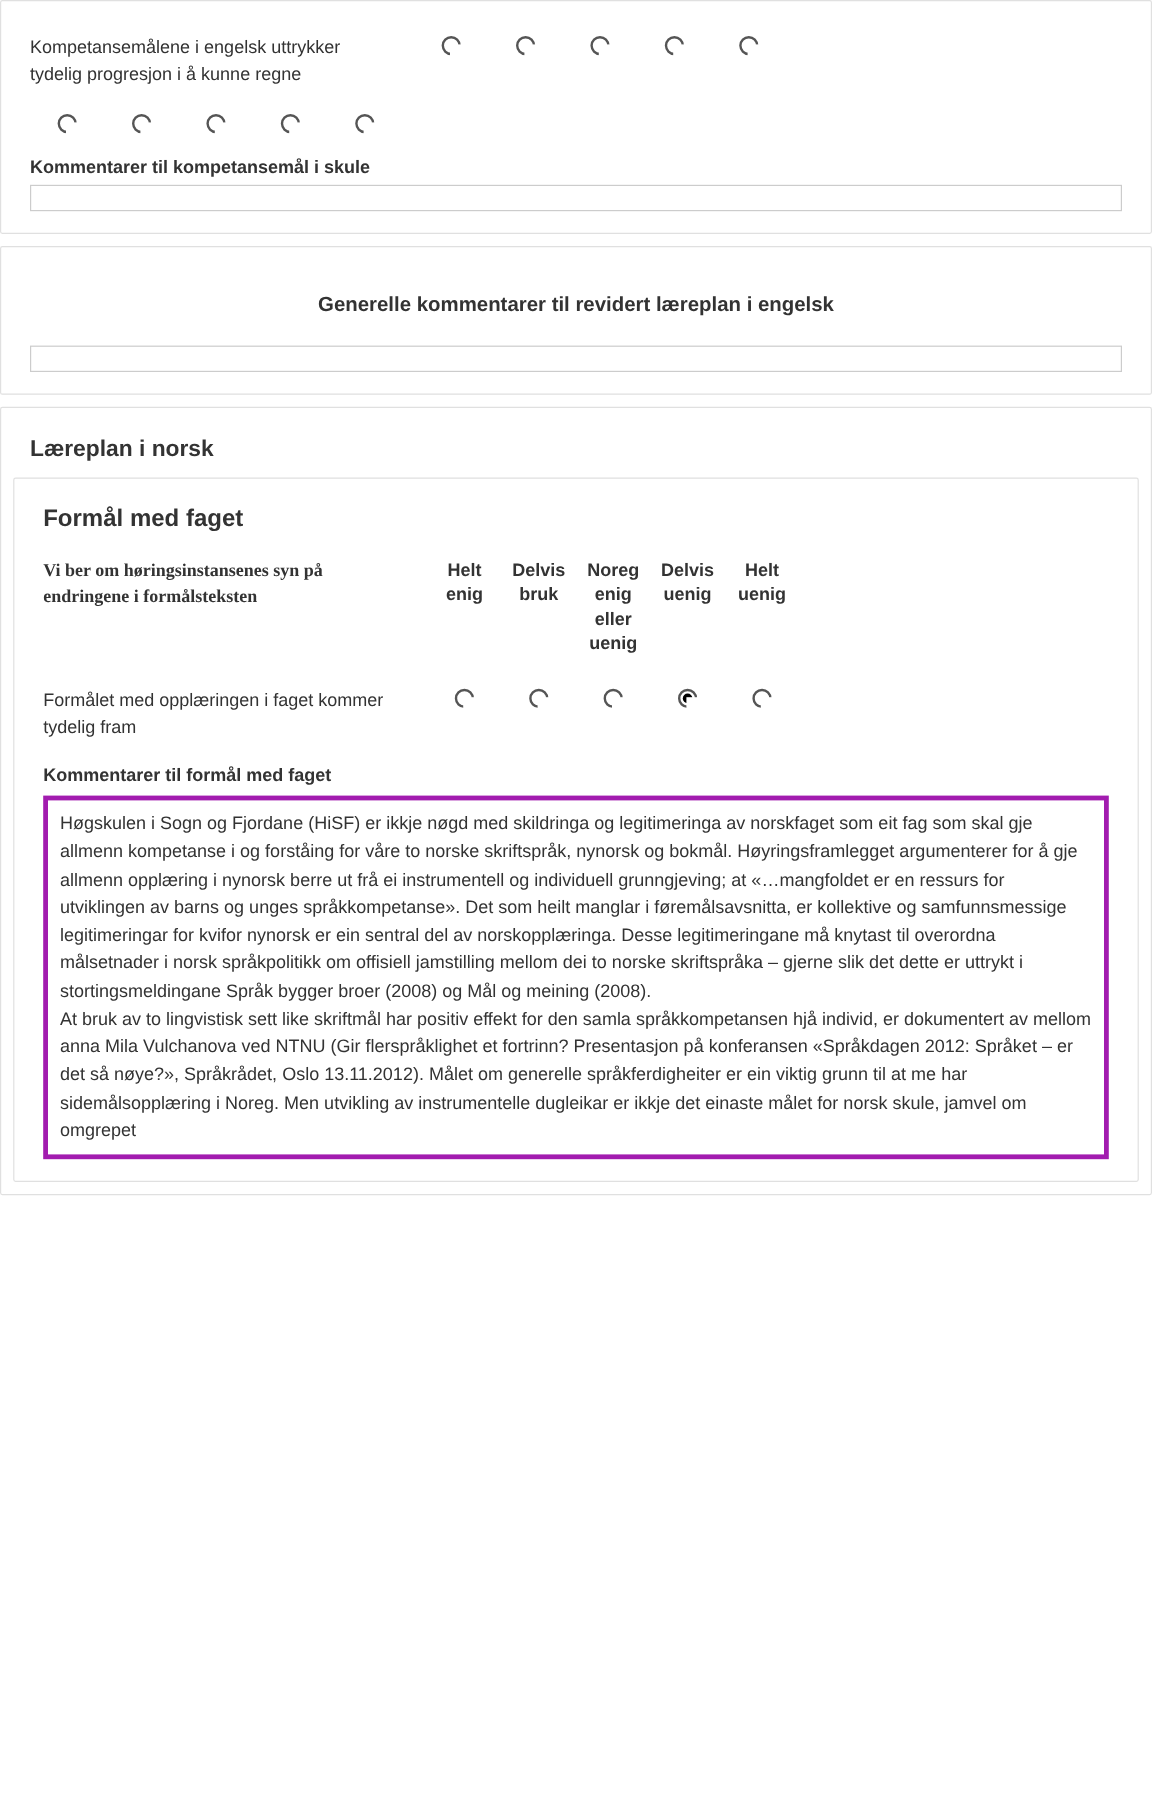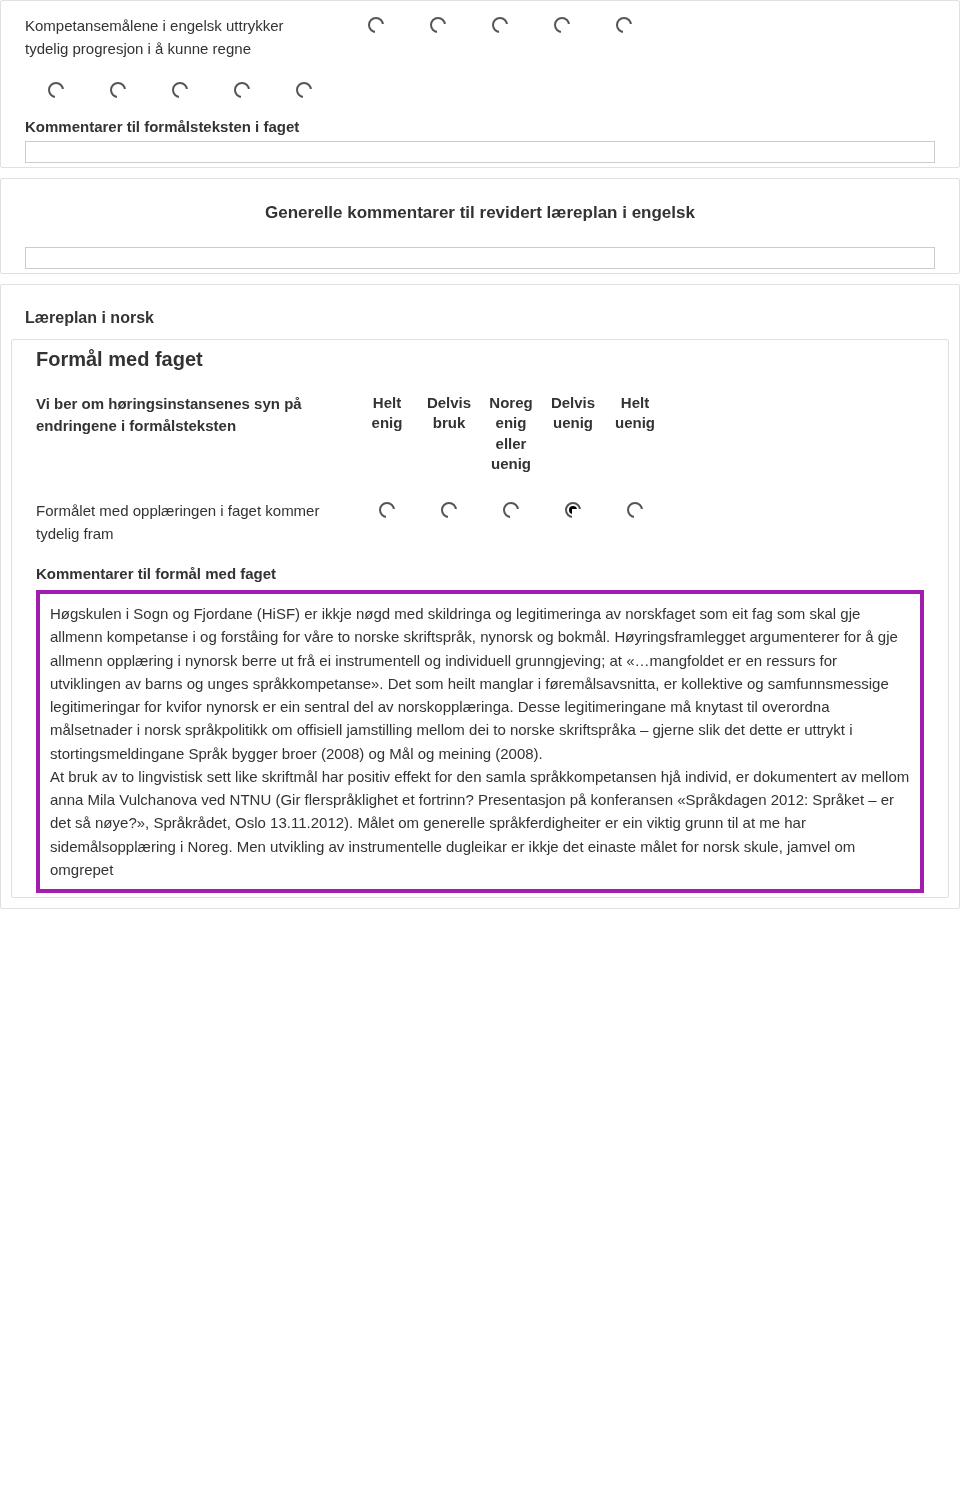--- a/index.html
+++ b/index.html
@@ -14,21 +14,21 @@
     box-sizing: border-box;
     padding: 0;
   }
   .panel {
     border: 1px solid #e0e0e0;
     border-radius: 2px;
     margin: 0 0 10px 0;
     padding: 0;
   }
   .panel-inner {
-    padding: 4px 24px;
+    padding: 18px 24px;
   }
   .matrix-row {
     display: flex;
     align-items: flex-start;
     padding: 10px 0;
   }
   .matrix-label {
     flex: 0 0 300px;
     padding-right: 20px;
     line-height: 1.5;
@@ -76,21 +76,21 @@
   }
   .text-input {
     border: 1px solid #ccc;
     background: #fff;
     height: 22px;
     width: 100%;
     box-sizing: border-box;
   }
   .section-title-outer {
     font-weight: bold;
-    font-size: 16px;
+    font-size: 19px;
     margin: 24px 0 8px 24px;
   }
   .section-title {
     font-weight: bold;
     font-size: 17px;
     margin: 20px 0 24px 0;
     text-align: center;
   }
   .sub-title {
     font-weight: bold;
@@ -100,20 +100,21 @@
   .matrix-header {
     display: flex;
     align-items: flex-start;
     padding: 10px 0 16px 0;
     font-weight: bold;
   }
   .matrix-header .hdr-q {
     flex: 0 0 300px;
     padding-right: 20px;
     line-height: 1.45;
+    font-family: Liberation Serif, serif;
   }
   .matrix-header .hdr-opts {
     flex: 1;
     display: flex;
   }
   .hdr-cell {
     width: 62px;
     text-align: center;
     line-height: 1.35;
   }
@@ -143,21 +144,21 @@
       </div>
       <div class="matrix-row">
         <div class="matrix-options">
           <div class="opt-cell"><span class="radio broken"></span></div>
           <div class="opt-cell"><span class="radio broken"></span></div>
           <div class="opt-cell"><span class="radio broken"></span></div>
           <div class="opt-cell"><span class="radio broken"></span></div>
           <div class="opt-cell"><span class="radio broken"></span></div>
         </div>
       </div>
-      <div class="comment-label">Kommentarer til formålsteksten i faget</div>
+      <div class="comment-label">Kommentarer til kompetansemål i skule</div>
       <div class="text-input"></div>
     </div>
   </div>
 
   <div class="panel">
     <div class="panel-inner">
       <div class="section-title">Generelle kommentarer til revidert læreplan i engelsk</div>
       <div class="text-input"></div>
     </div>
   </div>

